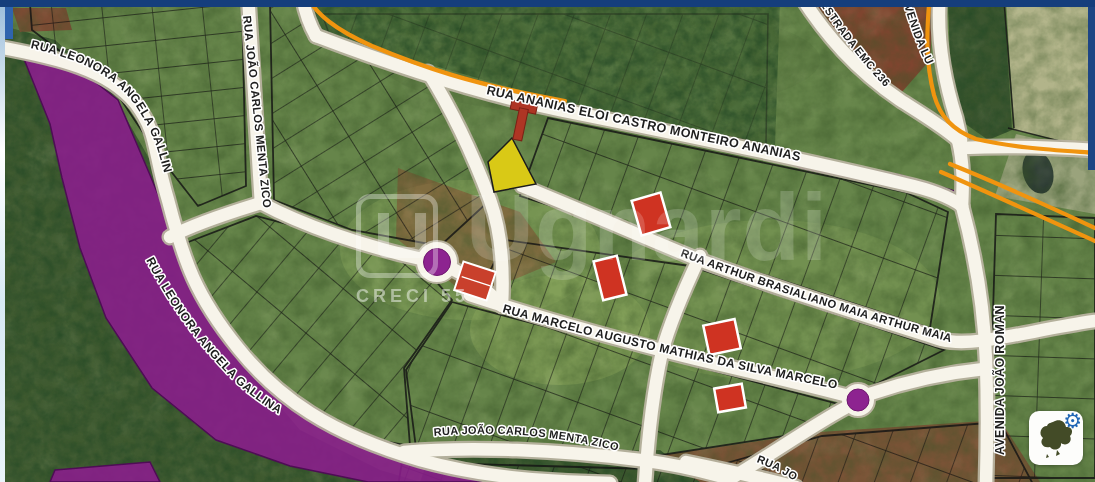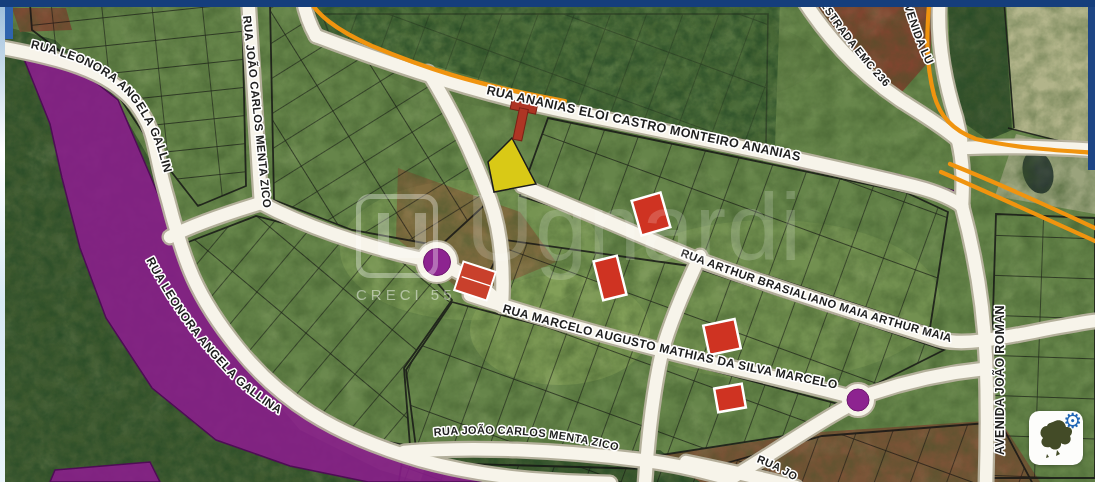--- a/index.html
+++ b/index.html
@@ -11,23 +11,23 @@
   .edge-top{position:absolute;left:0;top:0;width:1095px;height:7px;background:#153e7c;z-index:30;}
   .edge-left{position:absolute;left:0;top:7px;width:5px;height:475px;z-index:29;
              background:linear-gradient(#9fc0dc 0%,#ffffff 30%,#d8e9f4 62%,#eaf3fa 100%);}
   .edge-left-block{position:absolute;left:0;top:7px;width:13px;height:32px;background:#2f64ae;z-index:29;}
   .edge-right{position:absolute;left:1088px;top:0;width:7px;height:170px;background:#1d4584;z-index:29;}
   .watermark{position:absolute;left:350px;top:182px;width:430px;height:140px;z-index:20;pointer-events:none;}
   .wm-logo{position:absolute;left:6px;top:12px;width:72px;height:74px;border:5px solid rgba(255,255,255,.34);
            border-radius:14px;}
   .wm-u{position:absolute;left:17px;top:14px;width:26px;height:34px;border:11px solid rgba(255,255,255,.30);
         border-top:none;border-radius:0 0 8px 8px;}
-  .wm-brand{position:absolute;left:116px;top:-8px;font-size:94px;font-weight:400;
+  .wm-brand{position:absolute;left:116px;top:-8px;font-size:94px;font-weight:700;
             color:rgba(255,255,255,.18);letter-spacing:1px;white-space:nowrap;}
-  .wm-creci{position:absolute;left:6px;top:104px;font-size:15px;font-weight:400;
+  .wm-creci{position:absolute;left:6px;top:104px;font-size:18px;font-weight:700;
             color:rgba(255,255,255,.48);letter-spacing:4px;}
   .widget{position:absolute;left:1029px;top:411px;width:54px;height:54px;background:#fdfdfb;
           border-radius:10px;box-shadow:0 1px 4px rgba(0,0,0,.35);z-index:25;}
   .widget .gear{position:absolute;right:1px;top:0px;font-family:"DejaVu Sans",sans-serif;
                 font-size:21px;color:#2166b5;line-height:21px;}
 </style>
 </head>
 <body>
 
 <div class="stage">

